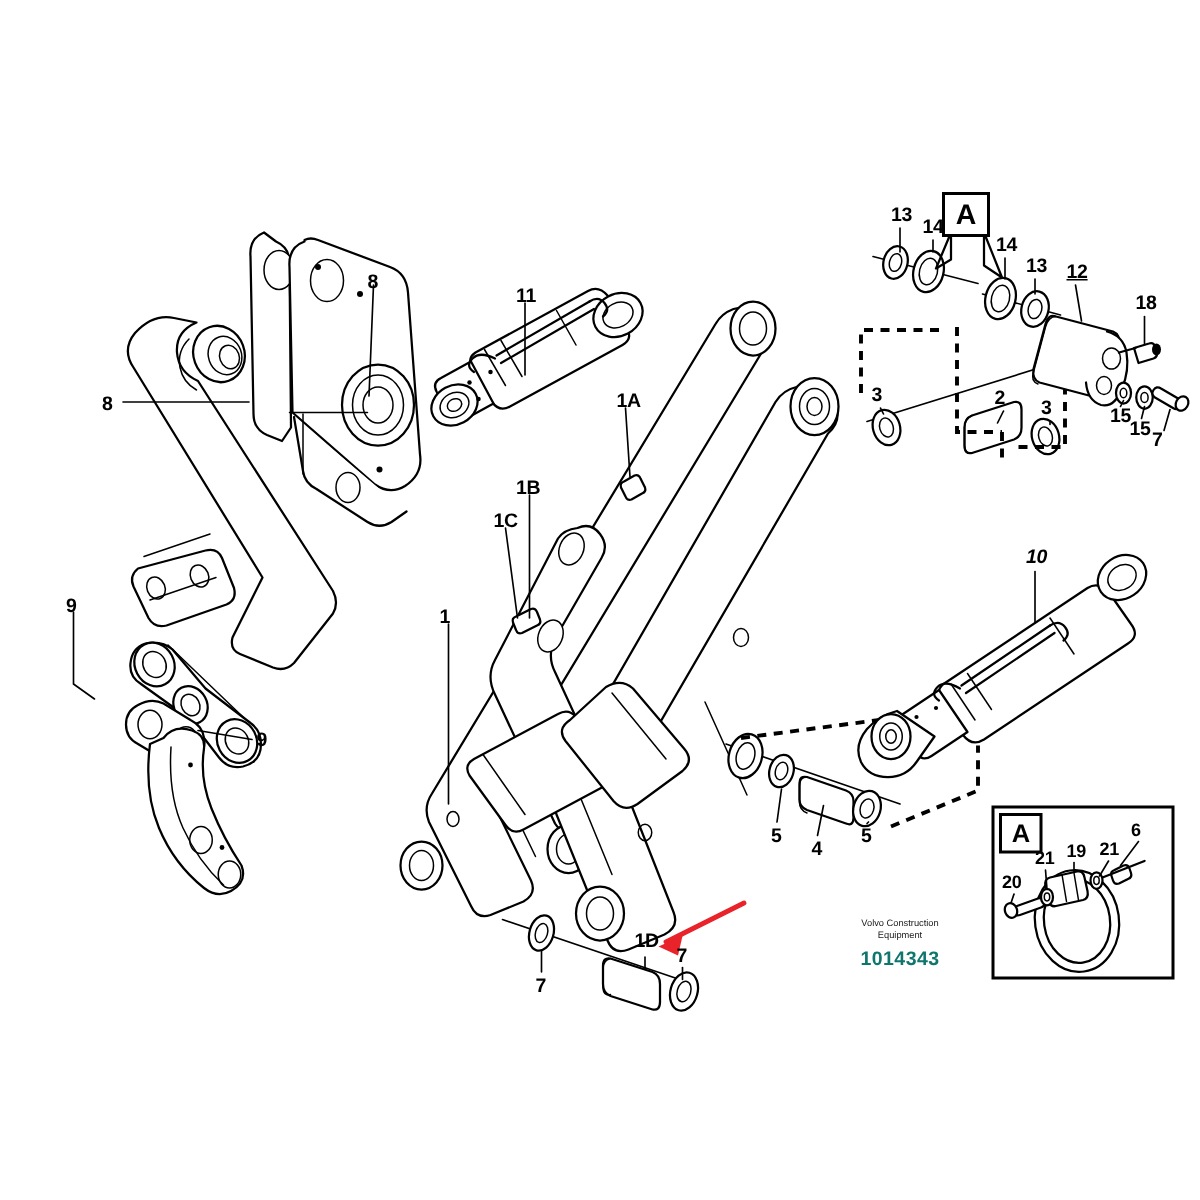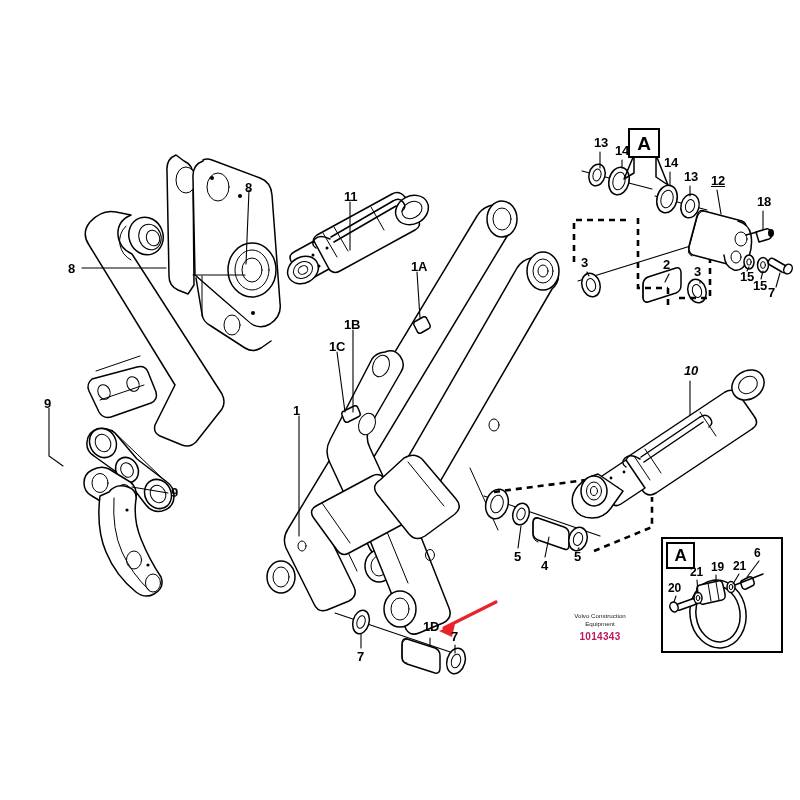--- a/index.html
+++ b/index.html
@@ -41,23 +41,23 @@
   }
   #footer-block .fm1{
     font-family:"Liberation Sans",sans-serif;
     font-size:6.2px;
     color:#1a1a1a;
     line-height:1.25;
     font-weight:normal;
   }
   #footer-block .fm2{
     font-family:"Liberation Sans",sans-serif;
-    font-size:10px;
+    font-size:13px;
     font-weight:bold;
-    color:#be185d;
+    color:#0f766e;
     margin-top:3px;
     letter-spacing:0.3px;
   }
   .detail-frame{
     position:absolute;
     border:2.5px solid #000;
     background:transparent;
   }
   .tag-box{
     position:absolute;

